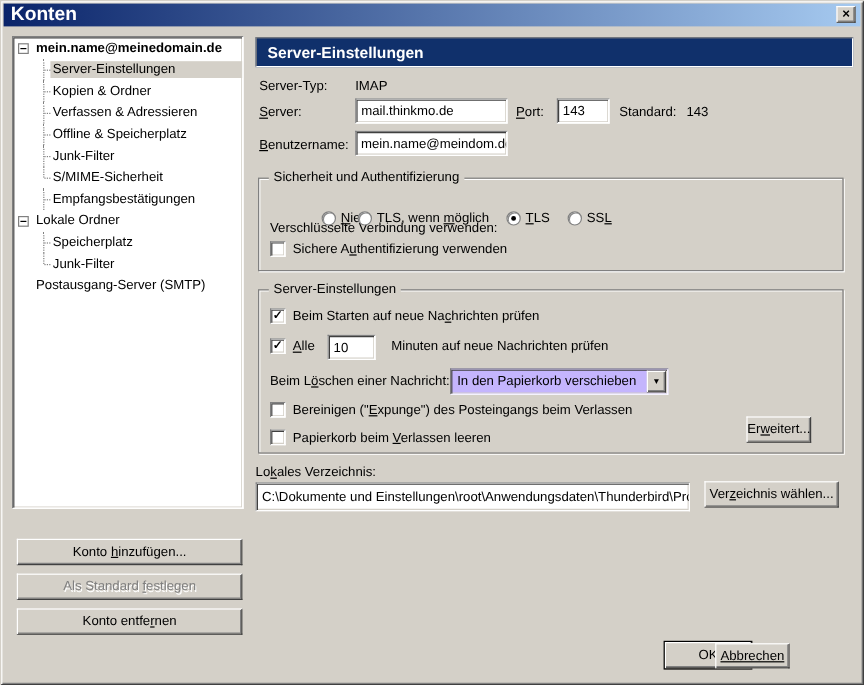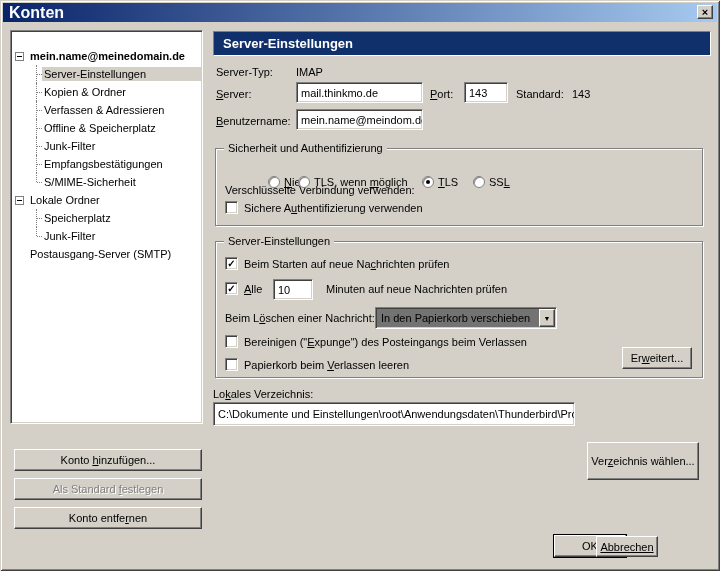--- a/index.html
+++ b/index.html
@@ -55,21 +55,21 @@
     box-shadow: inset -1px -1px 0 #808080, inset 1px 1px 0 #d4d0c8;
     font-family:"Liberation Sans", sans-serif; font-size:11px;
     display:flex; align-items:center; justify-content:center;
     cursor:default;
   }
   .raised.disabled { color:#808080; text-shadow:1px 1px 0 #fff; }
   .default-ring { outline:1px solid #000; }
   
   .treebox {
     position:absolute; left:10px; top:30px; width:193px; height:394px;
-    padding-top:16px;
+    padding-top:0;
     overflow:hidden;
   }
   .tree-row { height:18px; display:flex; align-items:center; position:relative; }
   .tree-root { padding-left:4px; }
   .tree-root.bold { font-weight:bold; }
   .expander {
     width:9px; height:9px; background:#fff;
     border:1px solid #808080; margin-right:4px; position:relative; flex:none;
   }
   .expander::after {
@@ -128,21 +128,21 @@
     box-shadow: inset 1px 1px 0 rgba(64,64,64,.6);
     position:relative;
   }
   .radio.on::after {
     content:""; position:absolute; left:3px; top:3px; width:4px; height:4px;
     border-radius:50%; background:#000;
   }
   .radio-label { margin-left:4px; }
   .combo {
     position:absolute; display:flex; align-items:center;
-    background:#737373;
+    background:#c4b5fd;
     border:1px solid; border-color:#808080 #fff #fff #808080;
     box-shadow: inset 1px 1px 0 #404040, inset -1px -1px 0 #d4d0c8;
   }
   .combo .combo-value { padding-left:5px; white-space:nowrap; }
   .combo .combo-arrow {
     margin-left:auto; margin-right:1px;
     width:16px; height:18px;
     font-size:7px;
   }
 </style>
@@ -171,25 +171,25 @@
     </div>
     <div class="tree-row tree-child">
       <span class="tree-label">Verfassen &amp; Adressieren</span>
     </div>
     <div class="tree-row tree-child">
       <span class="tree-label">Offline &amp; Speicherplatz</span>
     </div>
     <div class="tree-row tree-child">
       <span class="tree-label">Junk-Filter</span>
     </div>
-    <div class="tree-row tree-child">
-      <span class="tree-label">Empfangsbestätigungen</span>
-    </div>
     <div class="tree-row tree-child last">
       <span class="tree-label">S/MIME-Sicherheit</span>
+    </div>
+    <div class="tree-row tree-child">
+      <span class="tree-label">Empfangsbestätigungen</span>
     </div>
     <div class="tree-row tree-root">
       <span class="expander"></span>
       <span class="tree-label">Lokale Ordner</span>
     </div>
     <div class="tree-row tree-child">
       <span class="tree-label">Speicherplatz</span>
     </div>
     <div class="tree-row tree-child last">
       <span class="tree-label">Junk-Filter</span>
@@ -284,27 +284,27 @@
 
     <div class="cb-row" style="left:9px; top:93px;">
       <span class="cb"></span>
       <span class="cb-label"><span>Bereinigen ("</span><u>E</u><span>xpunge") des Posteingangs beim Verlassen</span></span>
     </div>
     <div class="cb-row" style="left:9px; top:116px;">
       <span class="cb"></span>
       <span class="cb-label"><span>Papierkorb beim </span><u>V</u><span>erlassen leeren</span></span>
     </div>
 
-    <button class="raised" style="position:absolute; left:406px; top:105px; width:70px; height:22px;">
+    <button class="raised" style="position:absolute; left:406px; top:105px; width:54px; height:22px;">
       <span><span>Er</span><u>w</u><span>eitert...</span></span>
     </button>
   </div>
 
   <span class="lbl" style="left:213px; top:388px;"><span>Lo</span><u>k</u><span>ales Verzeichnis:</span></span>
   <input class="sunken" style="position: absolute; left: 213px; top: 402px; width: 362px; height: 24px;" value="C:\Dokumente und Einstellungen\root\Anwendungsdaten\Thunderbird\Pro">
-  <button class="raised" style="position:absolute; left:587px; top:401px; width:112px; height:38px;margin-top:41px;">
+  <button class="raised" style="position:absolute; left:587px; top:401px; width:112px; height:22px;">
     <span><span>Ver</span><u>z</u><span>eichnis wählen...</span></span>
   </button>
 
   <button class="raised default-ring" style="position:absolute; left:554px; top:535px; width:72px; height:22px;">OK</button>
   <button class="raised" style="position:absolute; left:596px; top:536px; width:62px; height:21px;text-decoration:underline;">Abbrechen</button>
 
 </div>
 
 </body></html>

